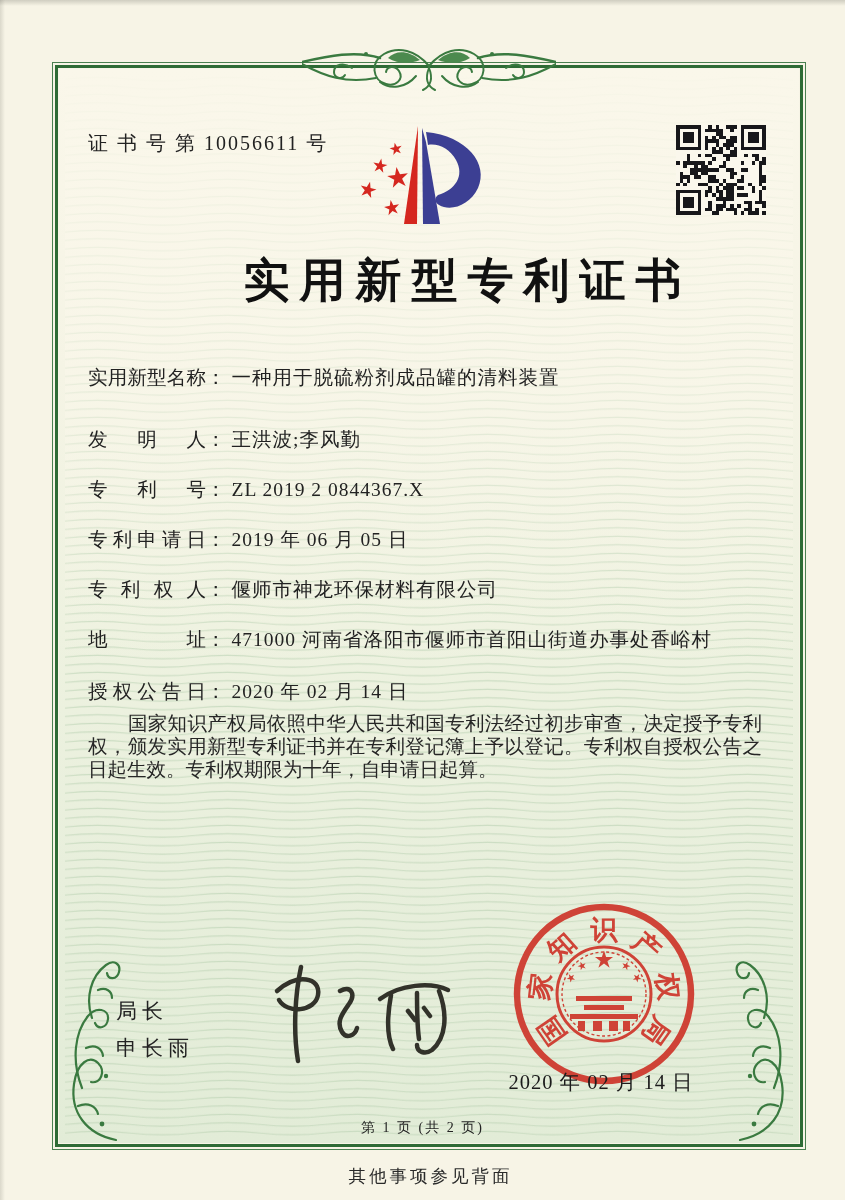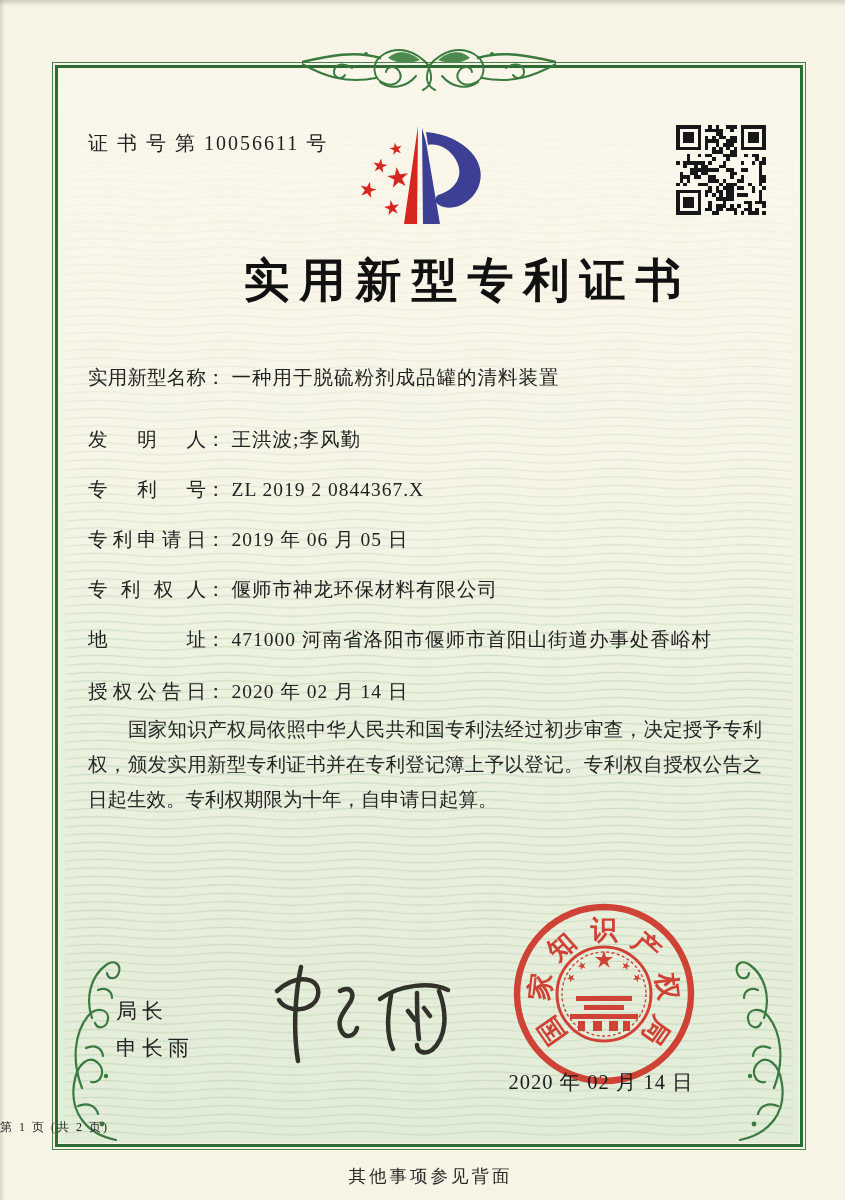--- a/index.html
+++ b/index.html
@@ -39,36 +39,36 @@
   
   .row{position:absolute;left:88px;width:690px;font-size:19.5px;white-space:nowrap;color:#222;}
   .lab{display:inline-block;width:118px;text-align:justify;text-align-last:justify;}
   .colon{display:inline-block;}
   .val{margin-left:6px;letter-spacing:1px;margin-top:12px;}
   .row2{position:absolute;left:422px;top:0;white-space:nowrap;}
   .lab2{letter-spacing:1px;}
 
   
   .paras{position:absolute;left:88px;top:712px;width:674px;font-size:19.5px;
-    line-height:35px;text-align:justify;color:#262626;}
+    line-height:23px;text-align:justify;color:#262626;}
   .paras p{margin:0;text-indent:2.05em;}
 
   
   .officer{position:absolute;left:116px;top:993px;font-size:21px;line-height:37px;
     letter-spacing:5px;color:#222;}
   .signature{position:absolute;left:225px;top:955px;width:250px;height:112px;}
   .seal{position:absolute;left:512px;top:902px;width:184px;height:184px;opacity:.93;}
   .seal-ch{fill:#ce372b;font-size:27px;font-weight:bold;text-anchor:middle;
     font-family:"Liberation Serif","DejaVu Serif",serif;}
   .seal-date{position:absolute;left:501px;top:1068px;width:200px;text-align:center;
     font-size:20.5px;letter-spacing:1px;color:#1b1b1b;}
 
   
-  .page-ind{position:absolute;left:0;top:1119px;width:845px;text-align:left;
-    font-size:12px;letter-spacing:2px;color:#222;}
+  .page-ind{position:absolute;left:0;top:1119px;width:845px;text-align:center;
+    font-size:14px;letter-spacing:2px;color:#222;}
   .footer-note{position:absolute;left:8px;top:1164px;width:845px;text-align:center;
     font-size:17.5px;letter-spacing:3px;color:#2a2a2a;}
 </style>
 </head>
 <body>
 
 <div class="edge-shade"></div>
 <div class="edge-shade-left"></div>
 
 <div class="frame">

